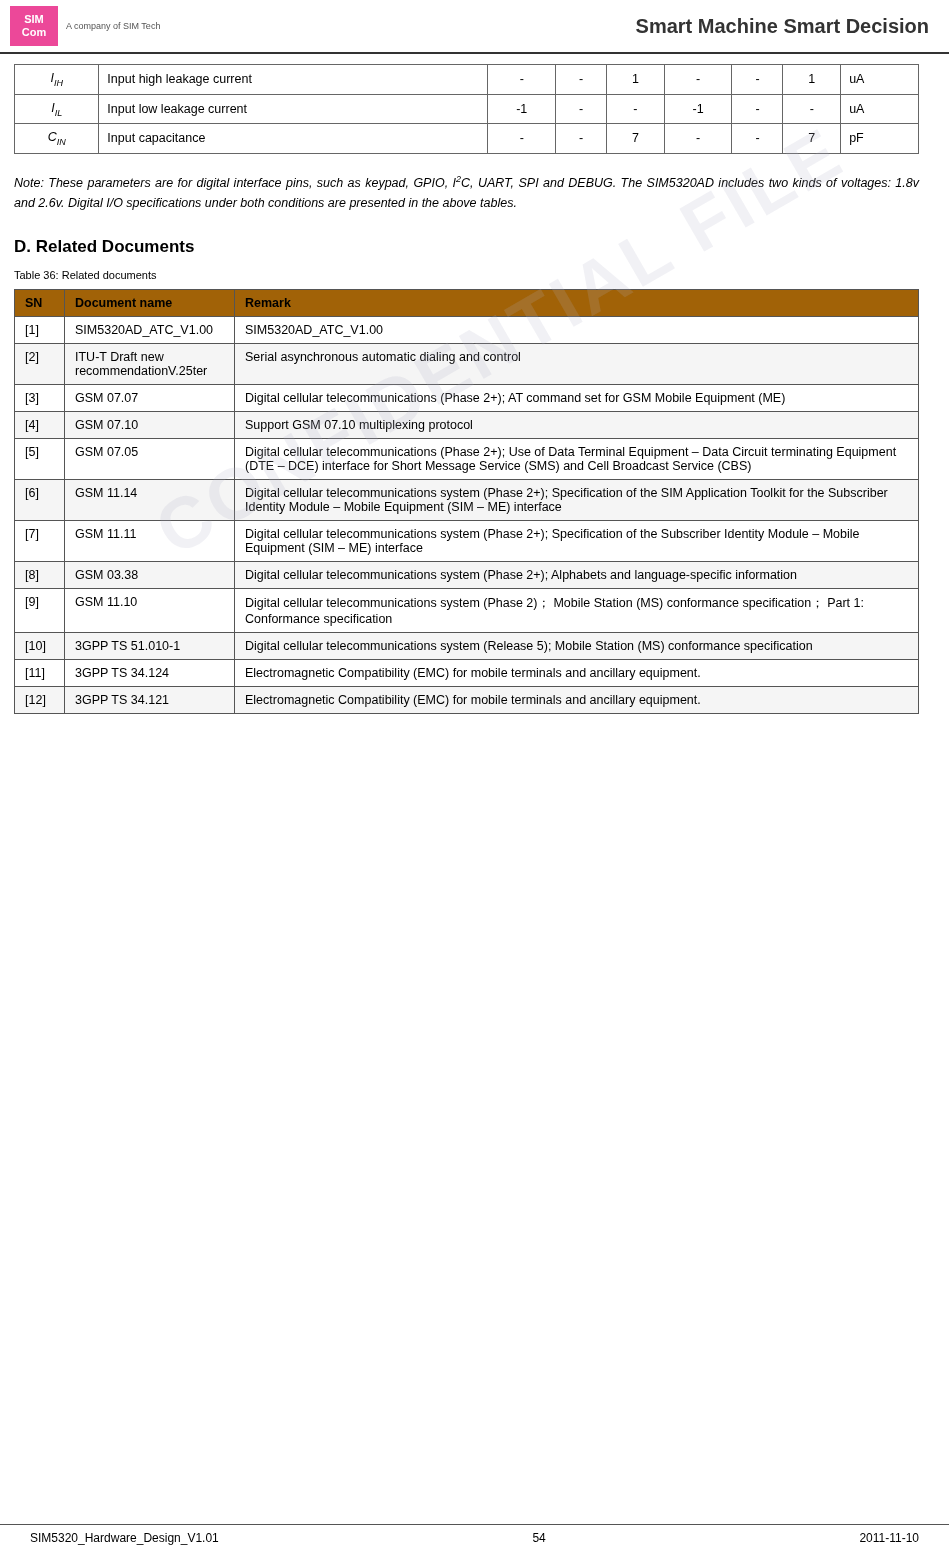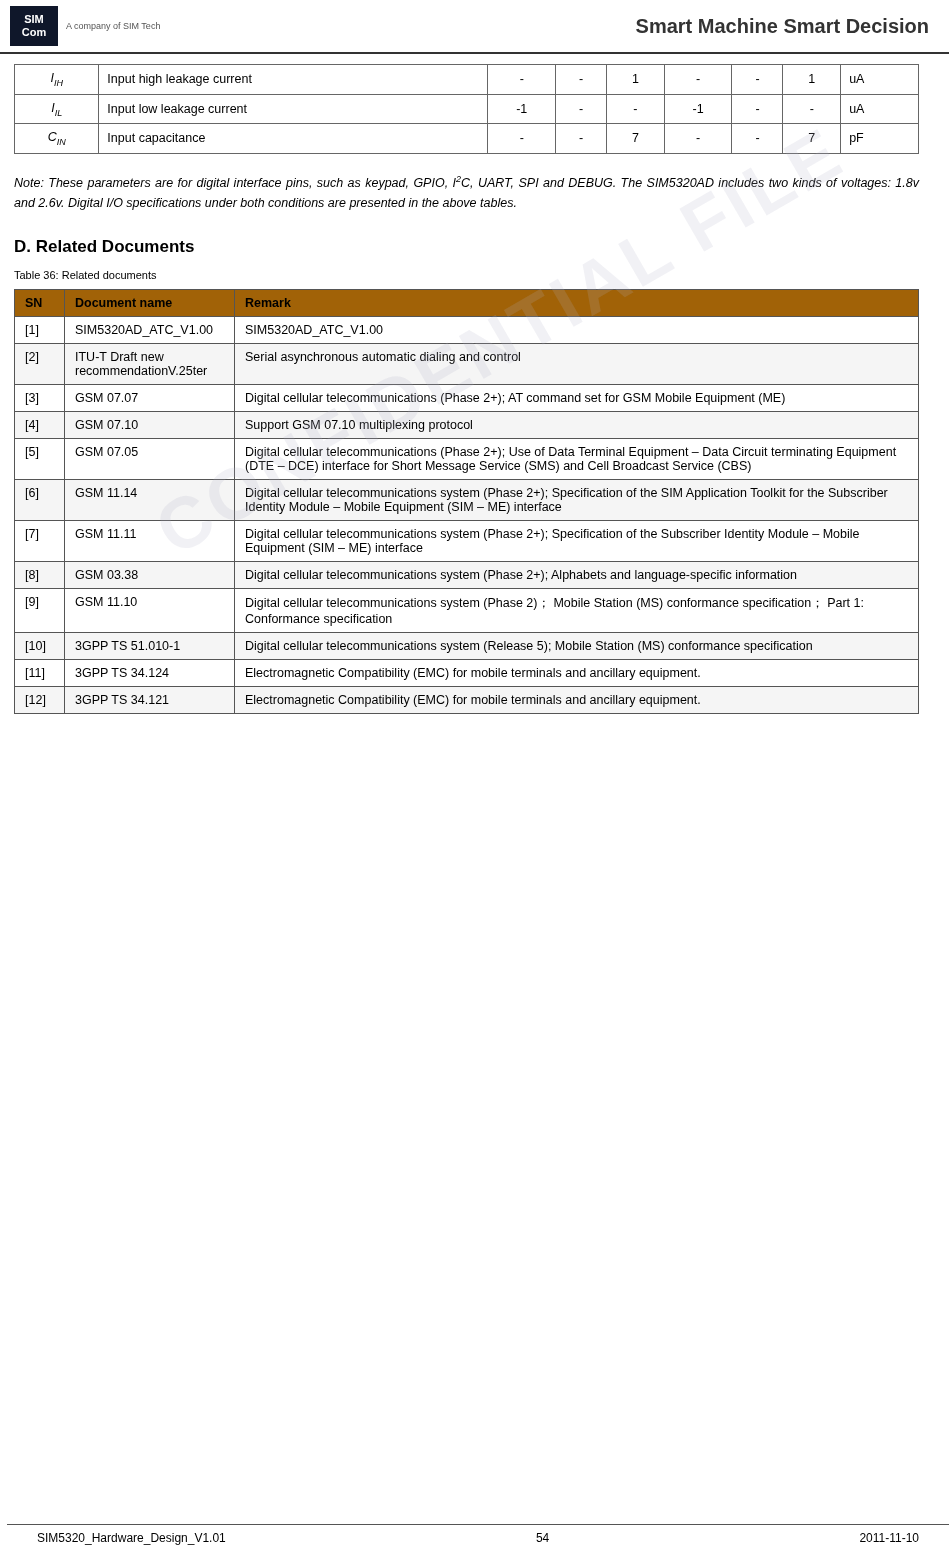--- a/index.html
+++ b/index.html
@@ -26,21 +26,21 @@
       padding: 6px 20px 6px 10px;
       border-bottom: 2px solid #333;
     }
     .logo-area {
       display: flex;
       align-items: center;
     }
     .logo-box {
       width: 48px;
       height: 40px;
-      background: #0f172a;
+      background: #ec4899;
       display: flex;
       align-items: center;
       justify-content: center;
       margin-right: 8px;
       position: relative;
     }
     .logo-text {
       color: white;
       font-size: 11px;
       font-weight: bold;
@@ -138,21 +138,21 @@
       text-align: left;
     }
     .doc-table td:nth-child(2) {
       width: 170px;
     }
 
     
     .footer {
       position: absolute;
       bottom: 10px;
-      left: 7px;
+      left: 0;
       right: 0;
       display: flex;
       justify-content: space-between;
       padding: 6px 30px;
       border-top: 1px solid #555;
       font-size: 12px;
       margin-top: 28px;
     }
 
     

